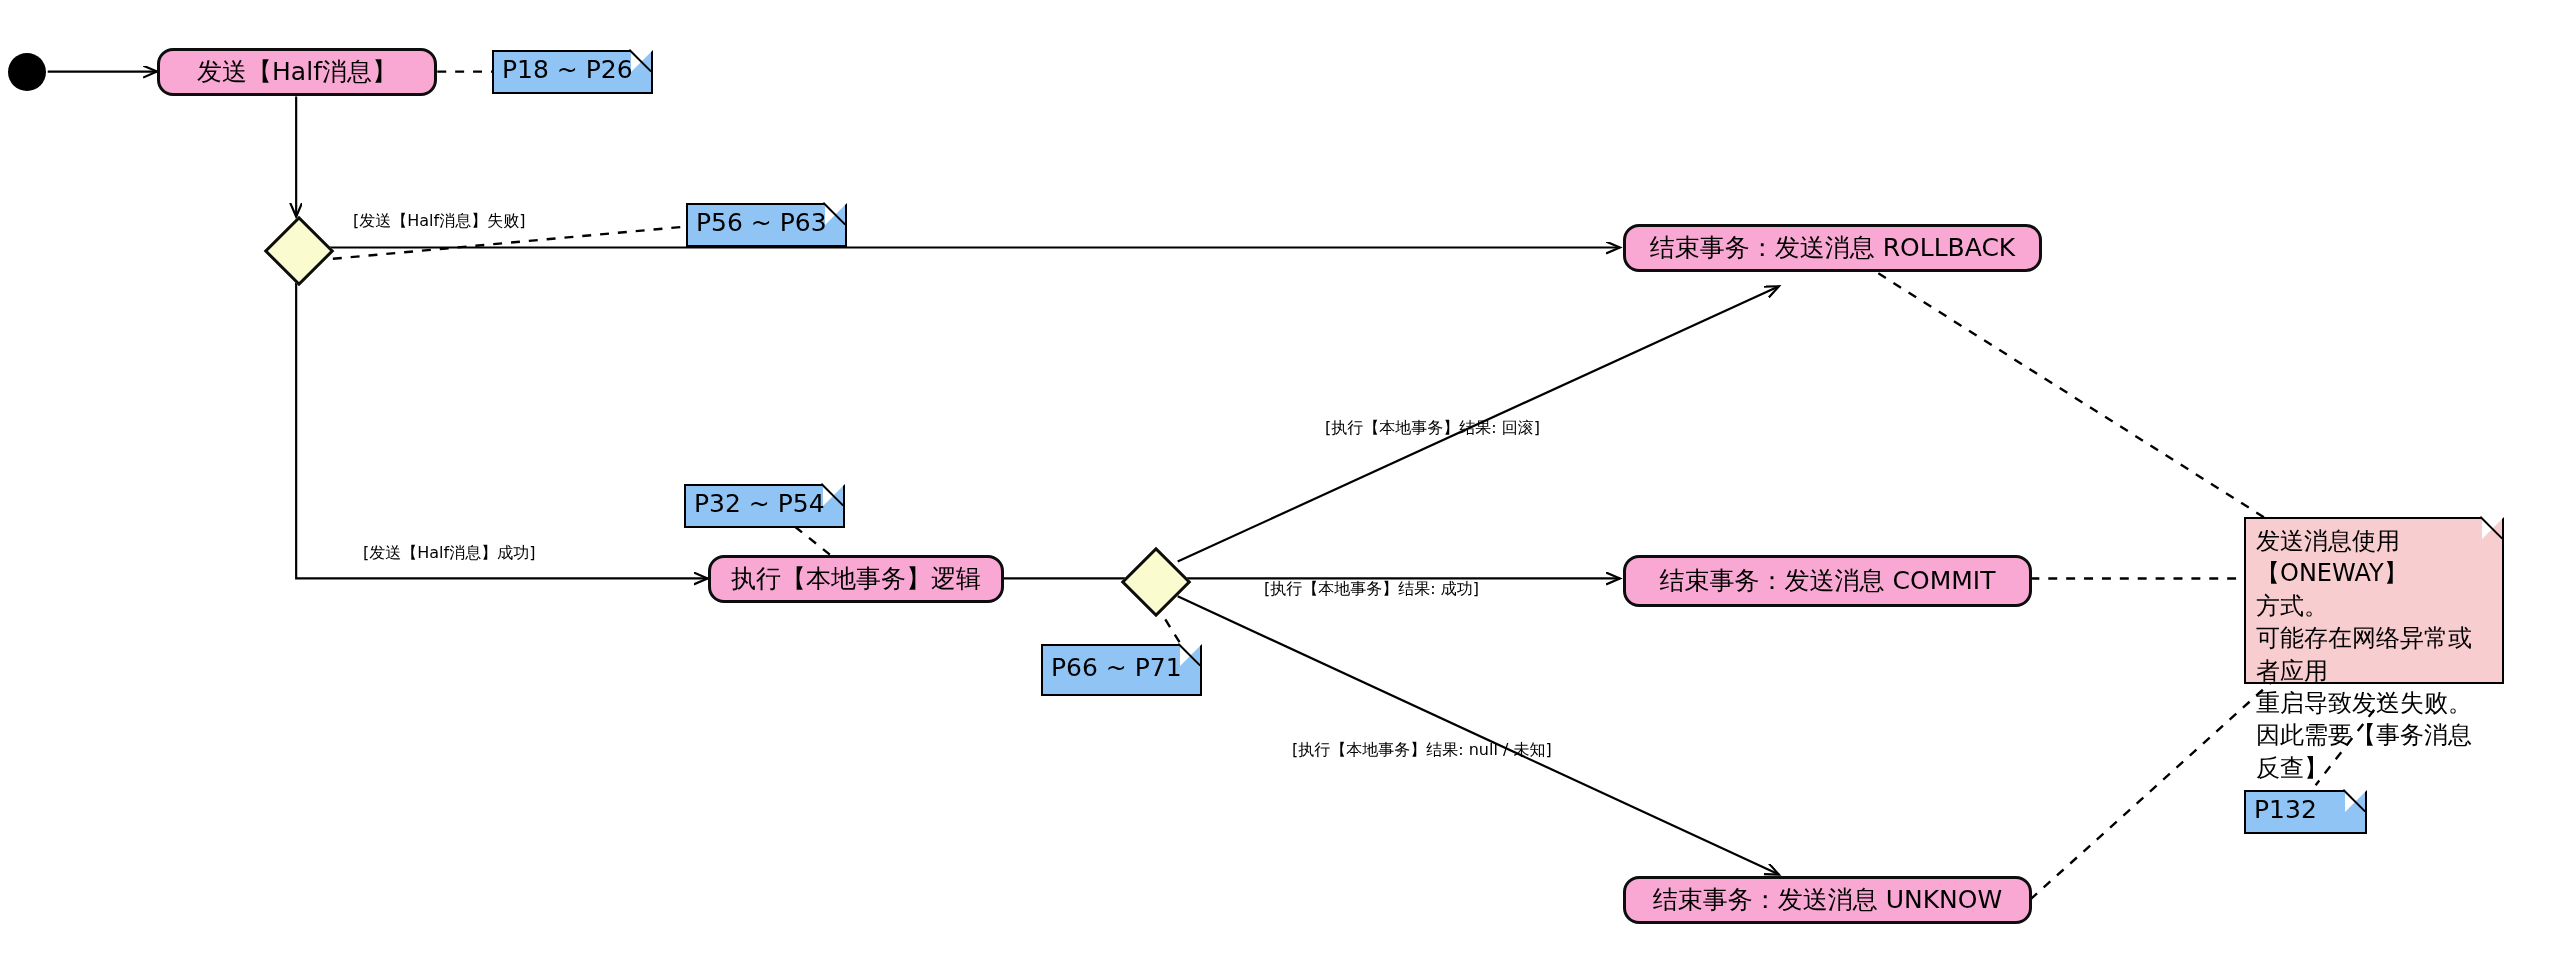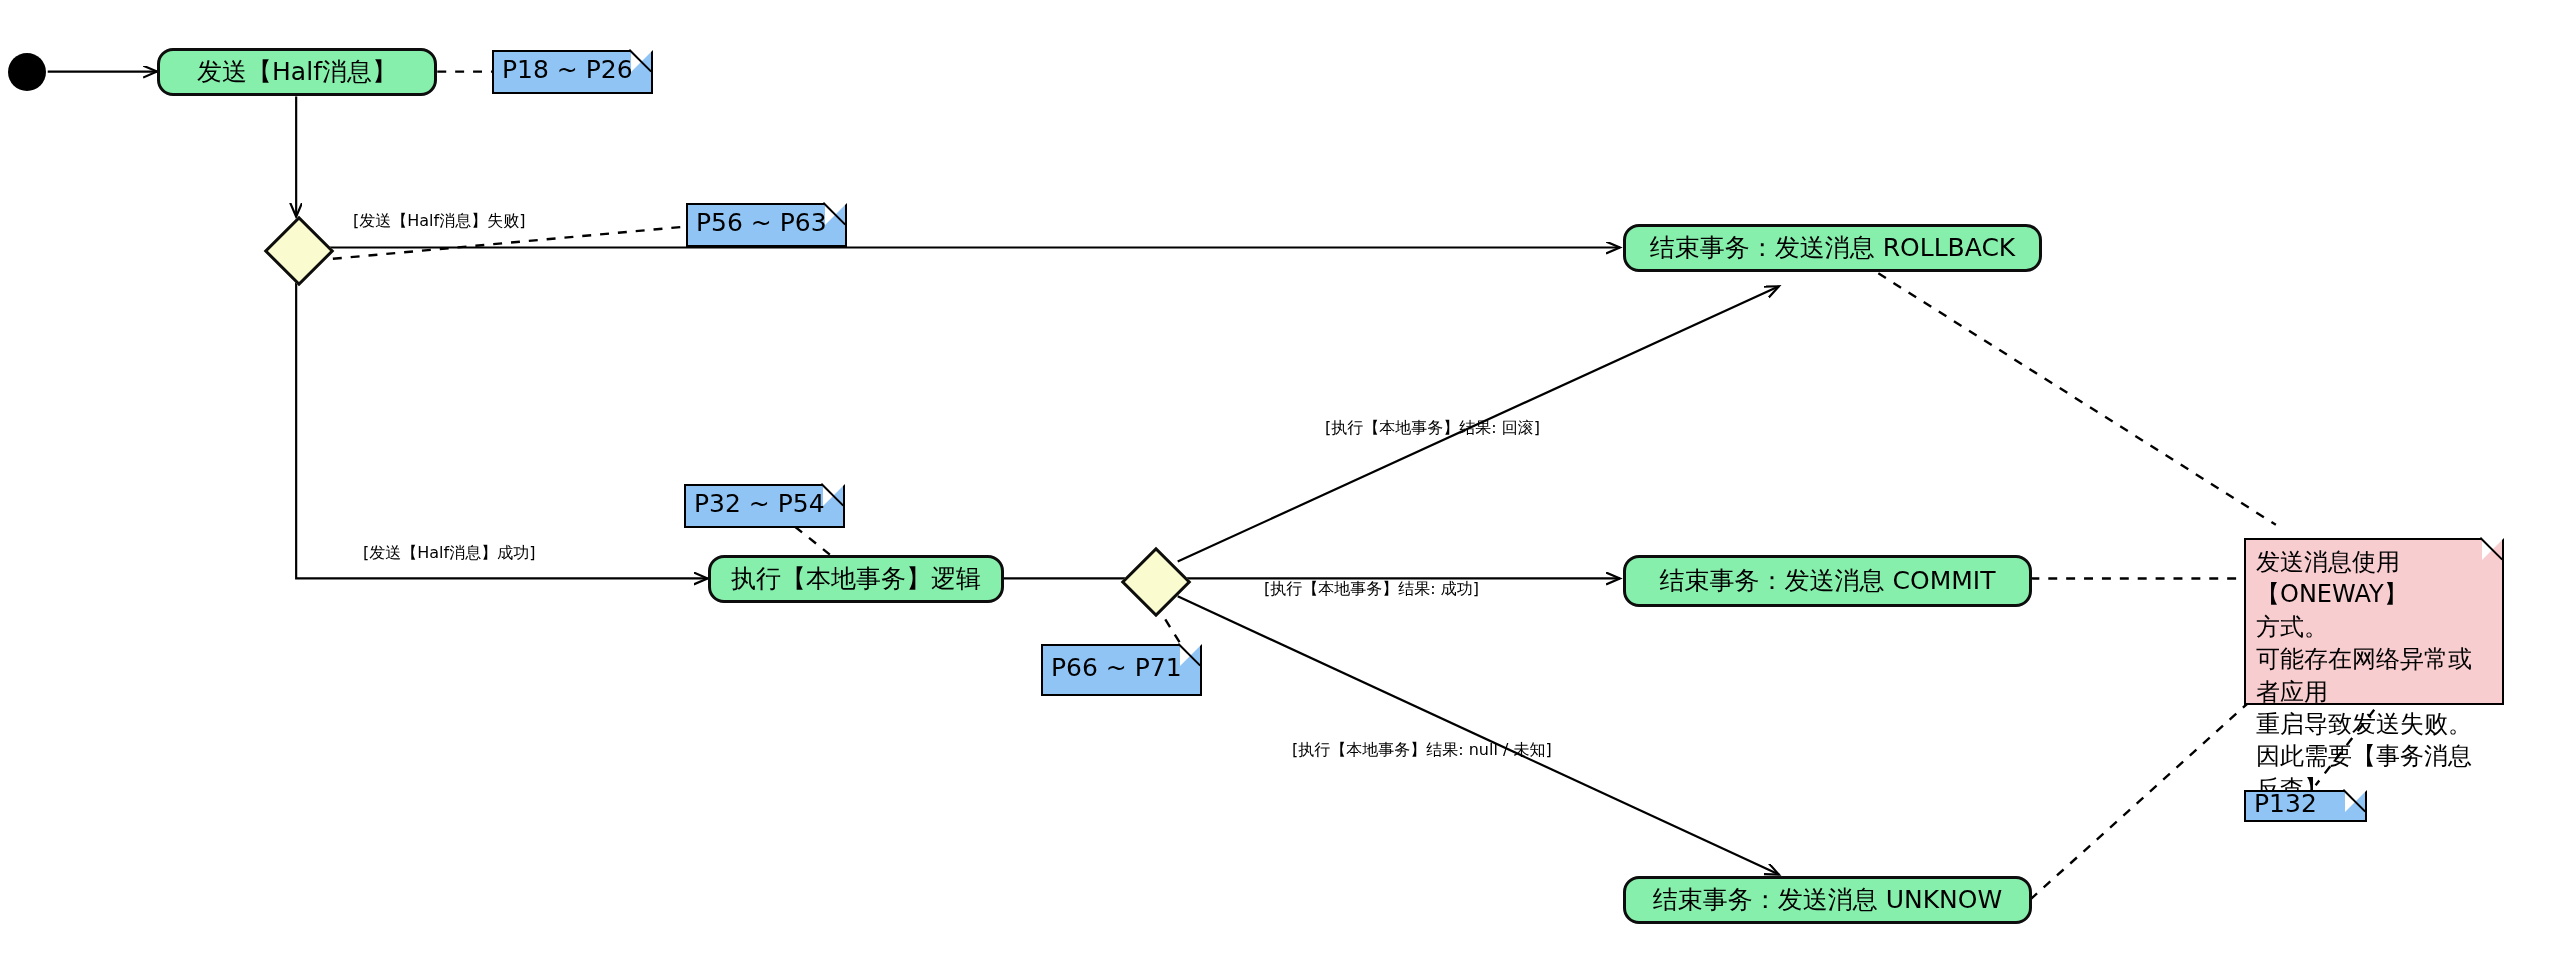--- a/index.html
+++ b/index.html
@@ -24,21 +24,21 @@
     width: 2576px;
     height: 976px;
     pointer-events: none;
   }
   .node {
     position: absolute;
     box-sizing: border-box;
     display: flex;
     align-items: center;
     justify-content: center;
-    background: #86efac;
+    background: #f9a8d4;
     border: 3px solid #0d0d0d;
     border-radius: 16px;
     color: #000000;
     font-size: 25px;
     line-height: 1.1;
     white-space: nowrap;
     padding: 0 22px;
   }
   .note {
     position: absolute;
@@ -209,28 +209,28 @@
   <div class="edge-label" style="left:1292px; top:742px;">[执行【本地事务】结果: null / 未知]</div>
 
   <div class="node" style="left:1623px; top:555px; width:409px; height:52px;">
     <span>结束事务：发送消息 COMMIT</span>
   </div>
 
   <div class="node" style="left:1623px; top:876px; width:409px; height:48px;">
     <span>结束事务：发送消息 UNKNOW</span>
   </div>
 
-  <div class="note note-red" style="left:2244px; top:517px; width:260px; height:167px; flex-direction:column;margin-top:21px;">
+  <div class="note note-red" style="left:2244px; top:517px; width:260px; height:167px; flex-direction:column;">
     <span>发送消息使用【ONEWAY】</span>
     <span>方式。</span>
     <span>可能存在网络异常或者应用</span>
     <span>重启导致发送失败。</span>
     <span>因此需要【事务消息反查】</span>
     <span class="fold"></span>
   </div>
 
-  <div class="note" style="left:2244px; top:790px; width:123px; height:32px;">
+  <div class="note" style="left:2244px; top:790px; width:123px; height:44px;">
     <span>P132</span>
     <span class="fold"></span>
   </div>
 
 </div>
 
 
 </body></html>

